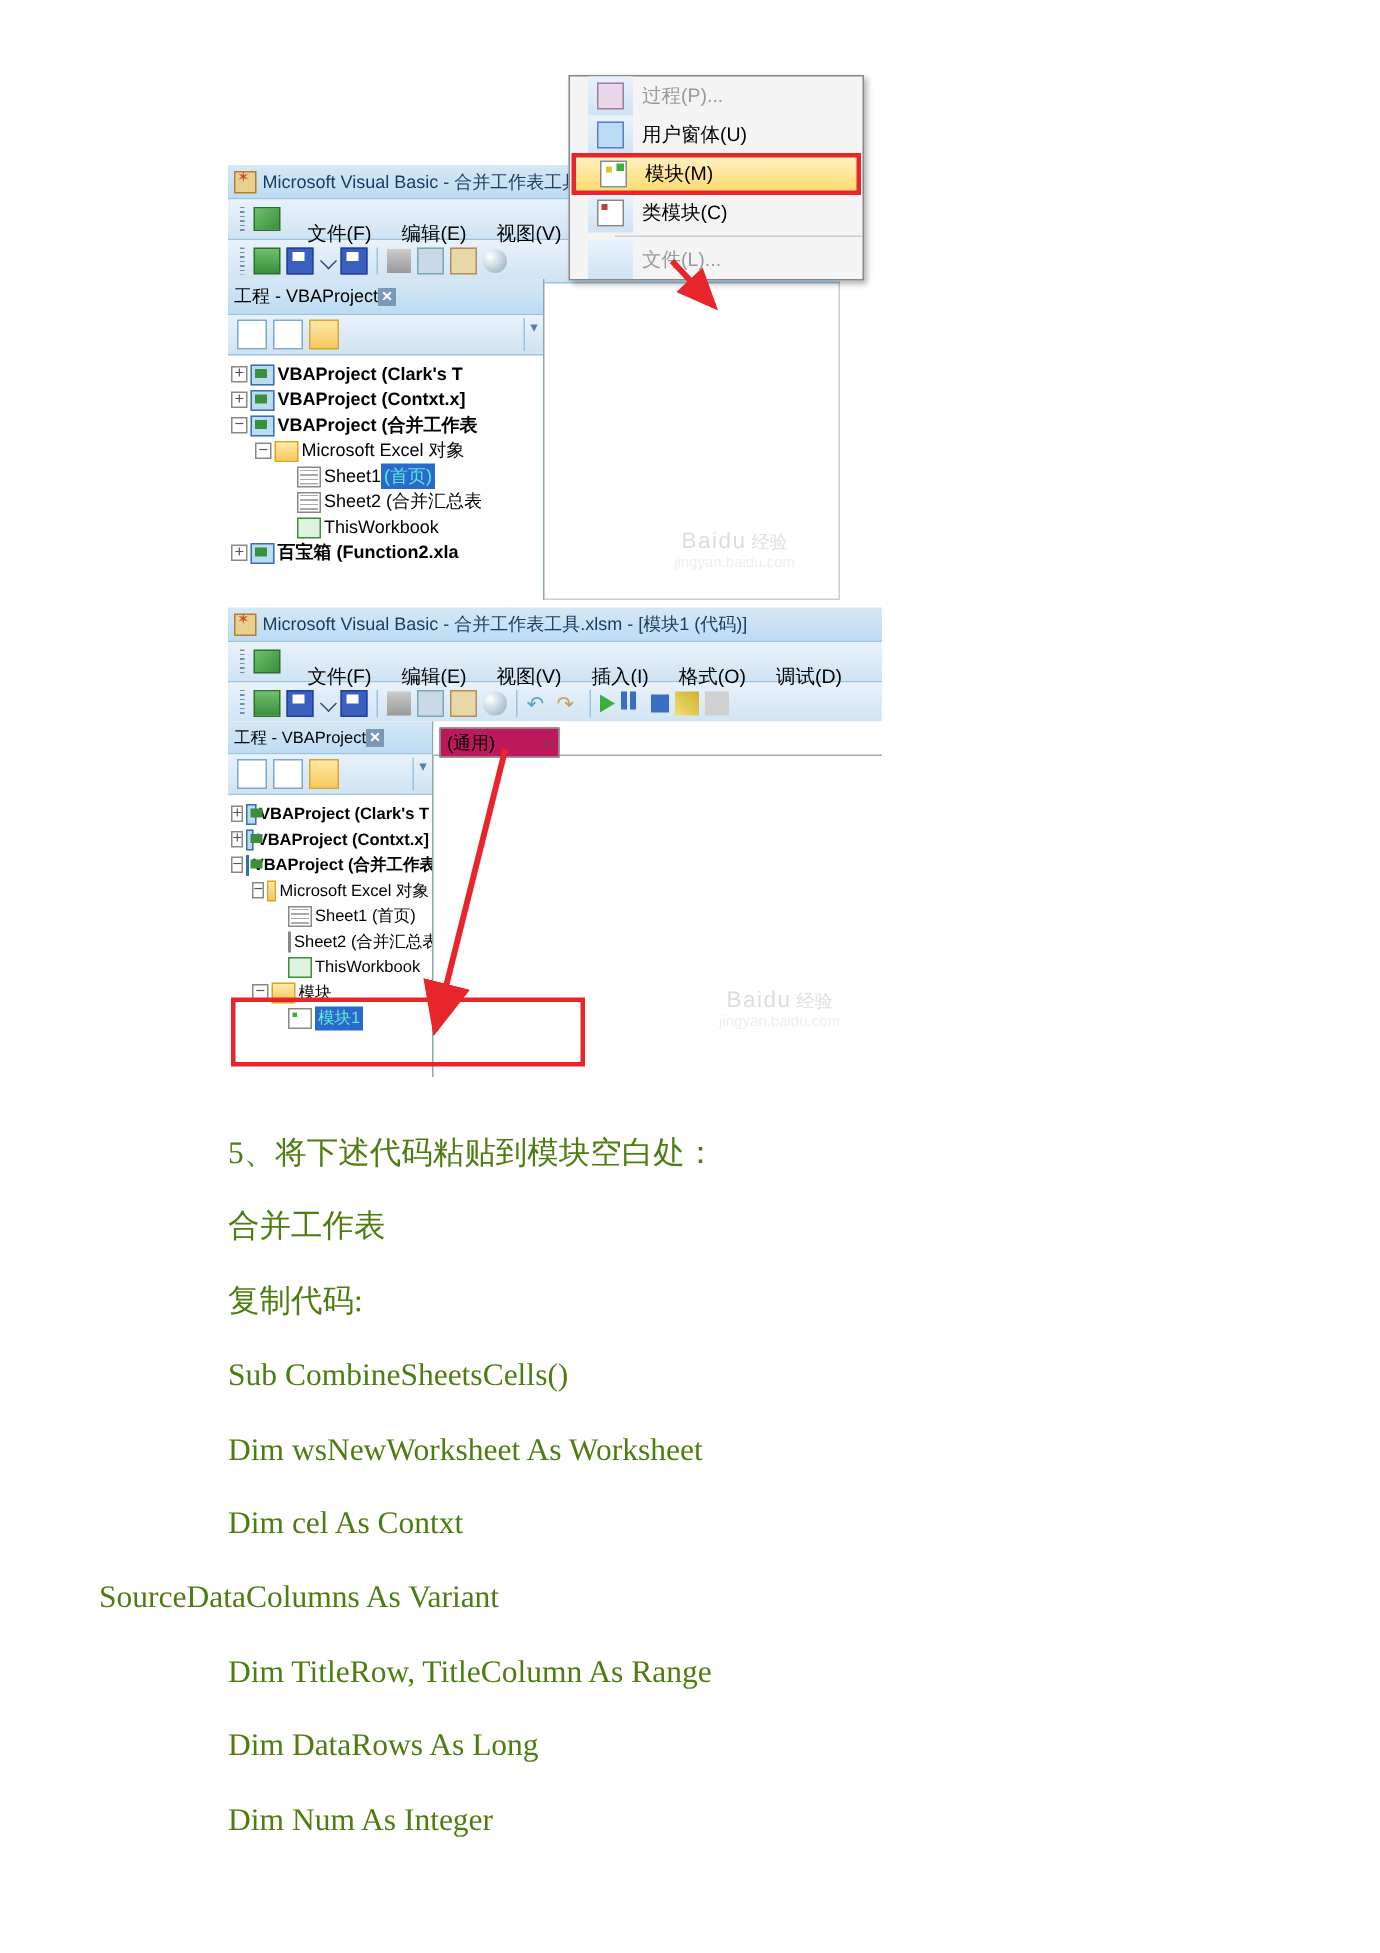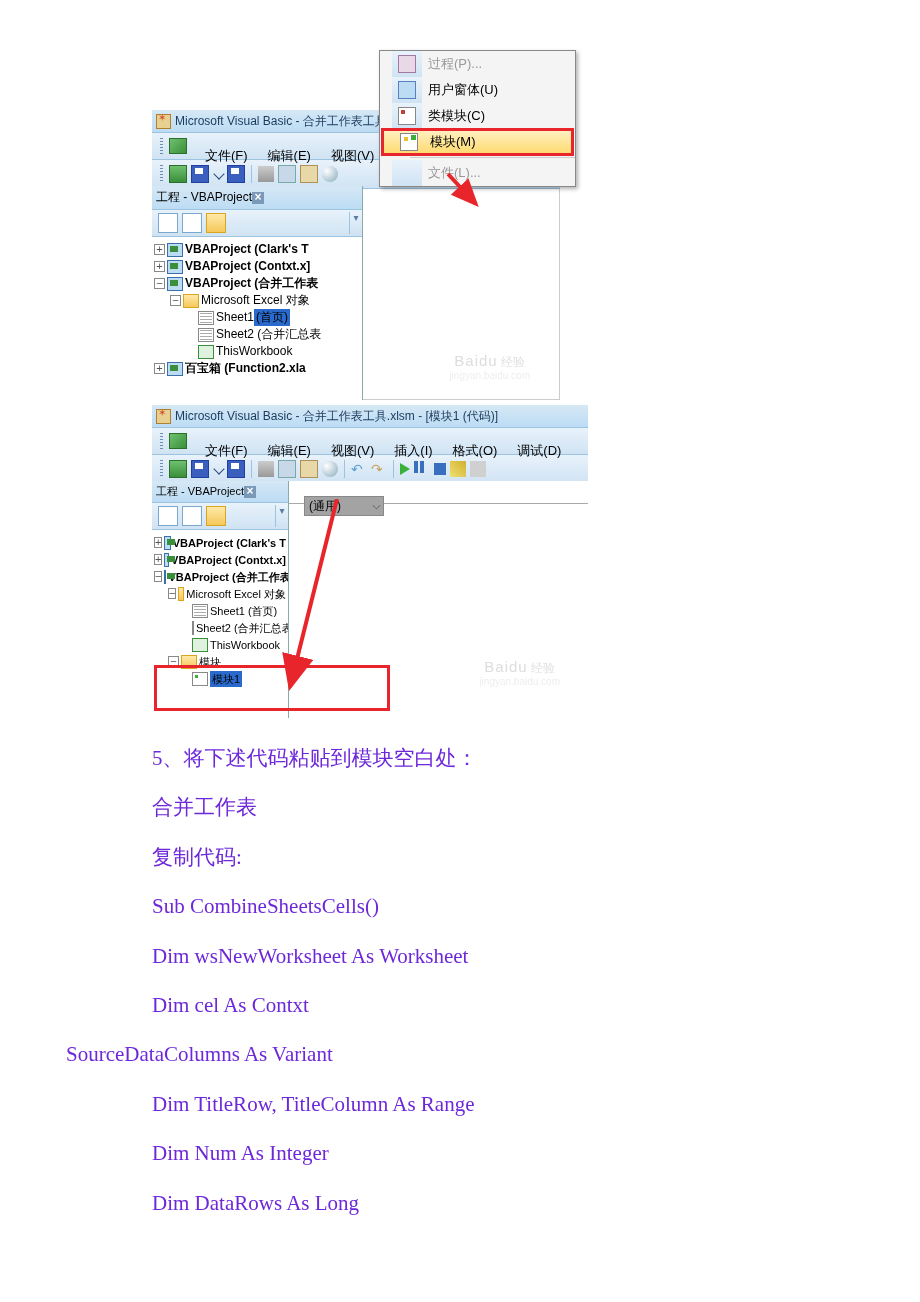--- a/index.html
+++ b/index.html
@@ -177,21 +177,21 @@
   }
   .ic-proj { background:#bcdcf4;border:1px solid #3a6faa;position:relative;}
   .ic-proj::after{content:"";position:absolute;left:2px;top:2px;width:8px;height:6px;background:#3a8f3a;}
   .ic-folder { background:linear-gradient(#ffe9a8,#f5c85a);border:1px solid #daa520;}
   .ic-sheet { background:#fff;border:1px solid #888;position:relative;}
   .ic-sheet::before{content:"";position:absolute;left:1px;top:1px;right:1px;bottom:1px;background:repeating-linear-gradient(#aaa 0 1px,transparent 1px 3px);}
   .ic-wb { background:#dff2df;border:1px solid #3a8f3a;}
   .ic-mod { background:#fff;border:1px solid #888;position:relative;}
   .ic-mod::after{content:"";position:absolute;left:2px;top:2px;width:3px;height:3px;background:#3aaf3a;}
   .tree .seltext {
-    background:#2a6acc;color:#000000;padding:0 2px;
+    background:#2a6acc;color:#5eead4;padding:0 2px;
   }
   .dropdown {
     position:absolute;
     top: -108px;
     left: 0;
     width: 195px;
     background:#f4f4f4;
     border:1px solid #888;
     box-shadow: 2px 2px 4px rgba(0,0,0,.3);
     font-size:13px;
@@ -254,25 +254,25 @@
   }
   .code-header {
     height:22px;
     background:#fff;
     border-bottom:1px solid #aaa;
     display:flex;
   }
   .code-dd {
     border:1px solid #888;
     height:18px;
-    margin:15px;
+    margin:4px;
     font-size:12px;
     padding:0 4px;
     display:flex;align-items:center;
-    background:#a3a3a3;
+    background:#be185d;
     position:relative;
   }
   .code-dd .arrow {
     position:absolute;right:2px;top:4px;
     width:8px;height:8px;
     border-left:1px solid #555;border-bottom:1px solid #555;
     transform:rotate(-45deg) scale(.6);
   }
   .big-watermark {
     position:absolute;
@@ -287,23 +287,23 @@
   .redframe2 {
     position:absolute;
     border:3px solid #e8252a;
   }
   .redarrow2 {
     position:absolute;
     pointer-events:none;
   }
   
   .body-text {
-    margin-top: 25px;
+    margin-top: 36px;
     font-size: 21px;
-    color:#6d28d9;
+    color:#4d7c0f;
     line-height: 1.4;
   }
   .body-text p {
     margin: 0 0 20px 0;
   }
   .para-indent { padding-left: 152px; }
   .cjk { font-family: "SimSun","宋体",serif; }
   .latin { font-family: "Times New Roman", serif; }
 </style>
 </head>
@@ -399,31 +399,31 @@
               <span class="dd-ico di-proc"></span>
             </span>
         <span>过程(P)...</span>
       </div>
       <div class="dd-row">
         <span class="dd-iconcol">
               <span class="dd-ico di-form"></span>
             </span>
         <span>用户窗体(U)</span>
       </div>
+      <div class="dd-row highlight redbox">
+        <span class="dd-iconcol">
+              <span class="dd-ico di-mod"></span>
+            </span>
+        <span>模块(M)</span>
+      </div>
       <div class="dd-row">
         <span class="dd-iconcol">
               <span class="dd-ico di-cls"></span>
             </span>
         <span>类模块(C)</span>
-      </div>
-      <div class="dd-row highlight redbox">
-        <span class="dd-iconcol">
-              <span class="dd-ico di-mod"></span>
-            </span>
-        <span>模块(M)</span>
       </div>
       <div class="dd-sep"></div>
       <div class="dd-row disabled">
         <span class="dd-iconcol"></span>
         <span>文件(L)...</span>
       </div>
     </div>
   </div>
 
   <svg style="position:absolute;top:60px;left:290px;width:50px;height:50px;pointer-events:none">
@@ -569,17 +569,17 @@
   <p class="para-indent cjk">合并工作表</p>
   <p class="para-indent cjk">复制代码:</p>
   <p class="para-indent latin">Sub CombineSheetsCells()</p>
   <p class="para-indent latin">Dim wsNewWorksheet As Worksheet</p>
   <p class="para-indent latin">Dim cel As Contxt</p>
   <p class="latin" style="padding-left:152px;padding-right:60px;text-indent:0;">
     <span style="display:block;margin-left:0"></span>
     <span style="display:block;margin-left:-86px">SourceDataColumns As Variant</span>
   </p>
   <p class="para-indent latin">Dim TitleRow, TitleColumn As Range</p>
+  <p class="para-indent latin">Dim DataRows As Long</p>
   <p class="para-indent latin">Dim Num As Integer</p>
-  <p class="para-indent latin">Dim DataRows As Long</p>
 </div>
 
 </div>
 
 </body></html>

